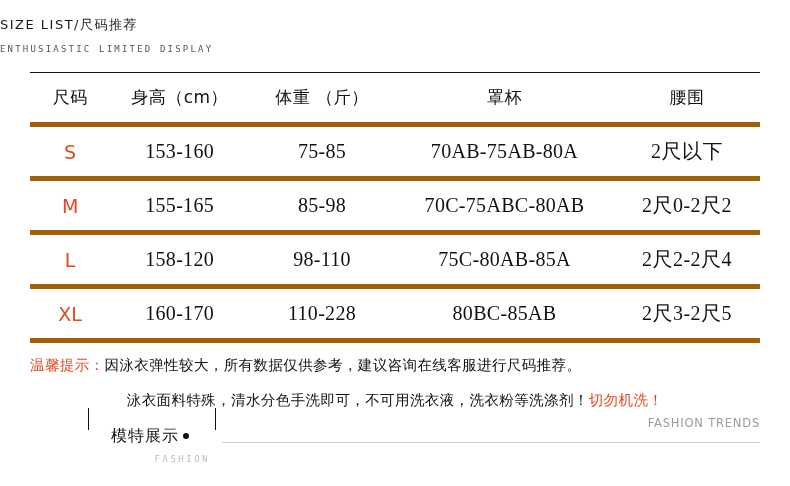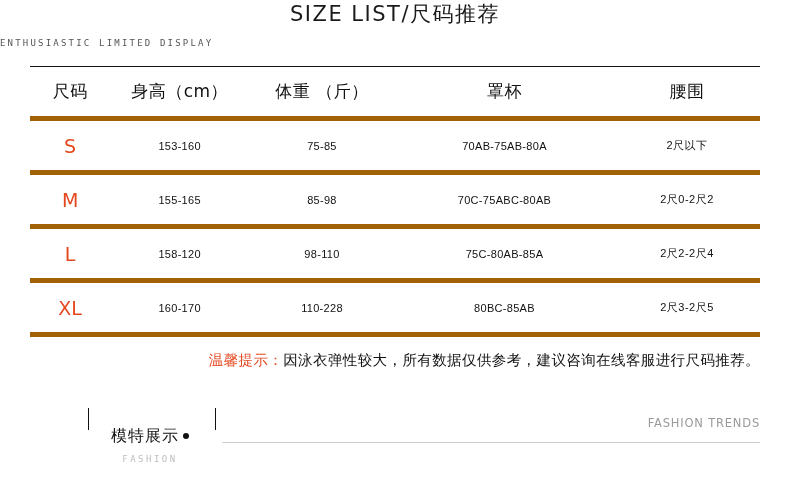--- a/index.html
+++ b/index.html
@@ -16,24 +16,25 @@
   }
   .page {
     position: relative;
     width: 790px;
     height: 486px;
     box-sizing: border-box;
   }
 
   
   .title {
-    text-align: center;
-    font-size: 21px;
+    text-align: left;
+    font-size: 13px;
     letter-spacing: 1.5px;
     color: #1a1a1a;
+    padding-top: 16px;
     font-family: "DejaVu Sans", sans-serif;
   }
   .subtitle {
     font-size: 9px;
     letter-spacing: 2.2px;
     color: #555555;
     margin-top: 10px;
     font-family: "DejaVu Sans Mono", monospace;
   }
 
@@ -71,39 +72,39 @@
   .col-weight { width: 20%; margin-top: 34px; }
   .col-cup    { width: 30%; }
   .col-waist  { width: 20%; }
 
   .cell-size {
     color: #e4481f;
     font-size: 19px;
     font-family: "DejaVu Sans", sans-serif;
   }
   .cell-val {
-    font-size: 11px;
-    color: #111111;
-    font-family: Liberation Sans, sans-serif;
+    font-size: 20px;
+    color: #111111;
+    font-family: Liberation Serif, serif;
     letter-spacing: 0.3px;
   }
   .cell-val.cn {
     letter-spacing: 0.5px;
   }
 
   
   .notes {
     margin: 13px 30px 0 30px;
   }
   .note-line1 {
     font-size: 14.5px;
-    text-align: right;
+    text-align: left;
     color: #111111;
     letter-spacing: 0.4px;
-    font-family: Liberation Serif, serif;
+    font-family: Liberation Mono, monospace;
     line-height: 1.4;
   }
   .note-line1 .tip-label {
     color: #e4481f;
   }
   .note-line2 {
     font-size: 14.5px;
     text-align: center;
     color: #111111;
     letter-spacing: 0.4px;
@@ -136,20 +137,21 @@
     letter-spacing: 1px;
     font-family: "DejaVu Sans", sans-serif;
     white-space: nowrap;
   }
   .footer-left .en {
     font-size: 9px;
     color: #bdbdbd;
     letter-spacing: 2.5px;
     margin-top: 7px;
     font-family: "DejaVu Sans Mono", monospace;
+    text-align: right;
   }
   .dot {
     display: inline-block;
     width: 6px;
     height: 6px;
     border-radius: 50%;
     background: #111111;
     vertical-align: middle;
     margin-left: 4px;
     margin-bottom: 2px;
@@ -234,20 +236,23 @@
           <td class="cell-val">80BC-85AB</td>
           <td class="cell-val cn">2尺3-2尺5</td>
         </tr>
       </tbody>
     </table>
   </div>
 
   <div class="notes">
     <div class="note-line1">
       <span class="tip-label">温馨提示：</span><span>因泳衣弹性较大，所有数据仅供参考，建议咨询在线客服进行尺码推荐。</span>
+    </div>
+    <div class="note-line2">
+      <span>泳衣面料特殊，清水分色手洗即可，不可用洗衣液，洗衣粉等洗涤剂！</span><span class="warn">切勿机洗！</span>
     </div>
   </div>
 
   <div class="footer">
     <div class="bar-left"></div>
     <div class="bar-right"></div>
     <div class="footer-left">
       <div class="cn"><span>模特展示</span><span class="dot"></span></div>
       <div class="en">FASHION</div>
     </div>

